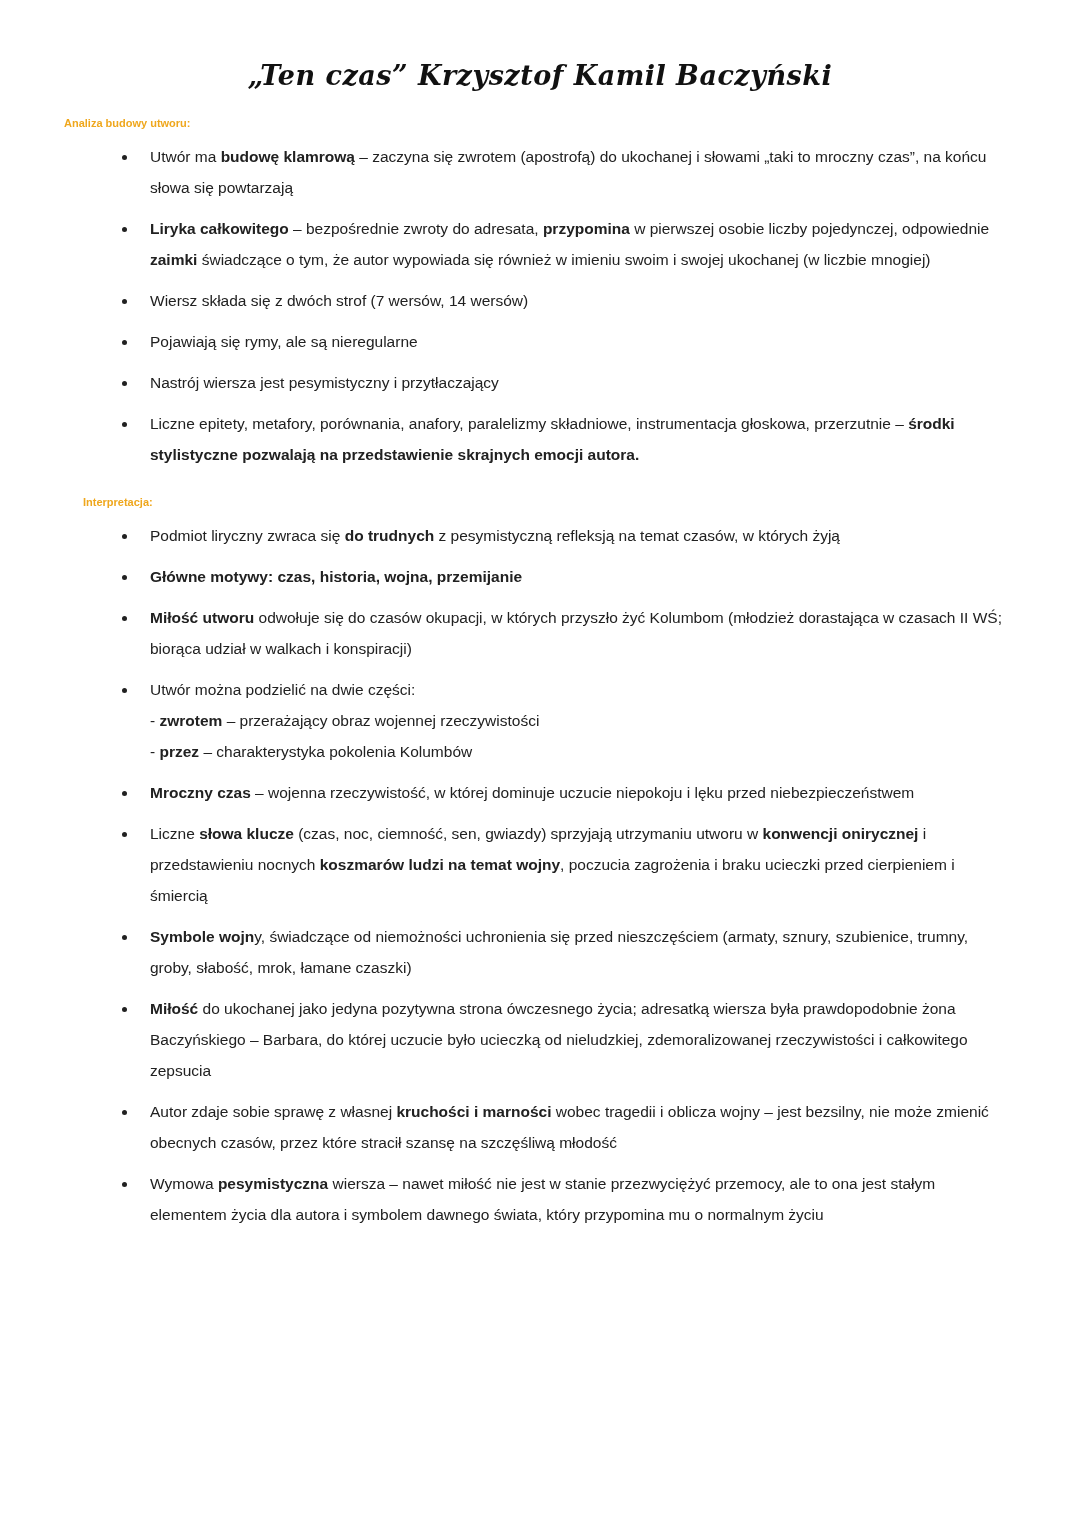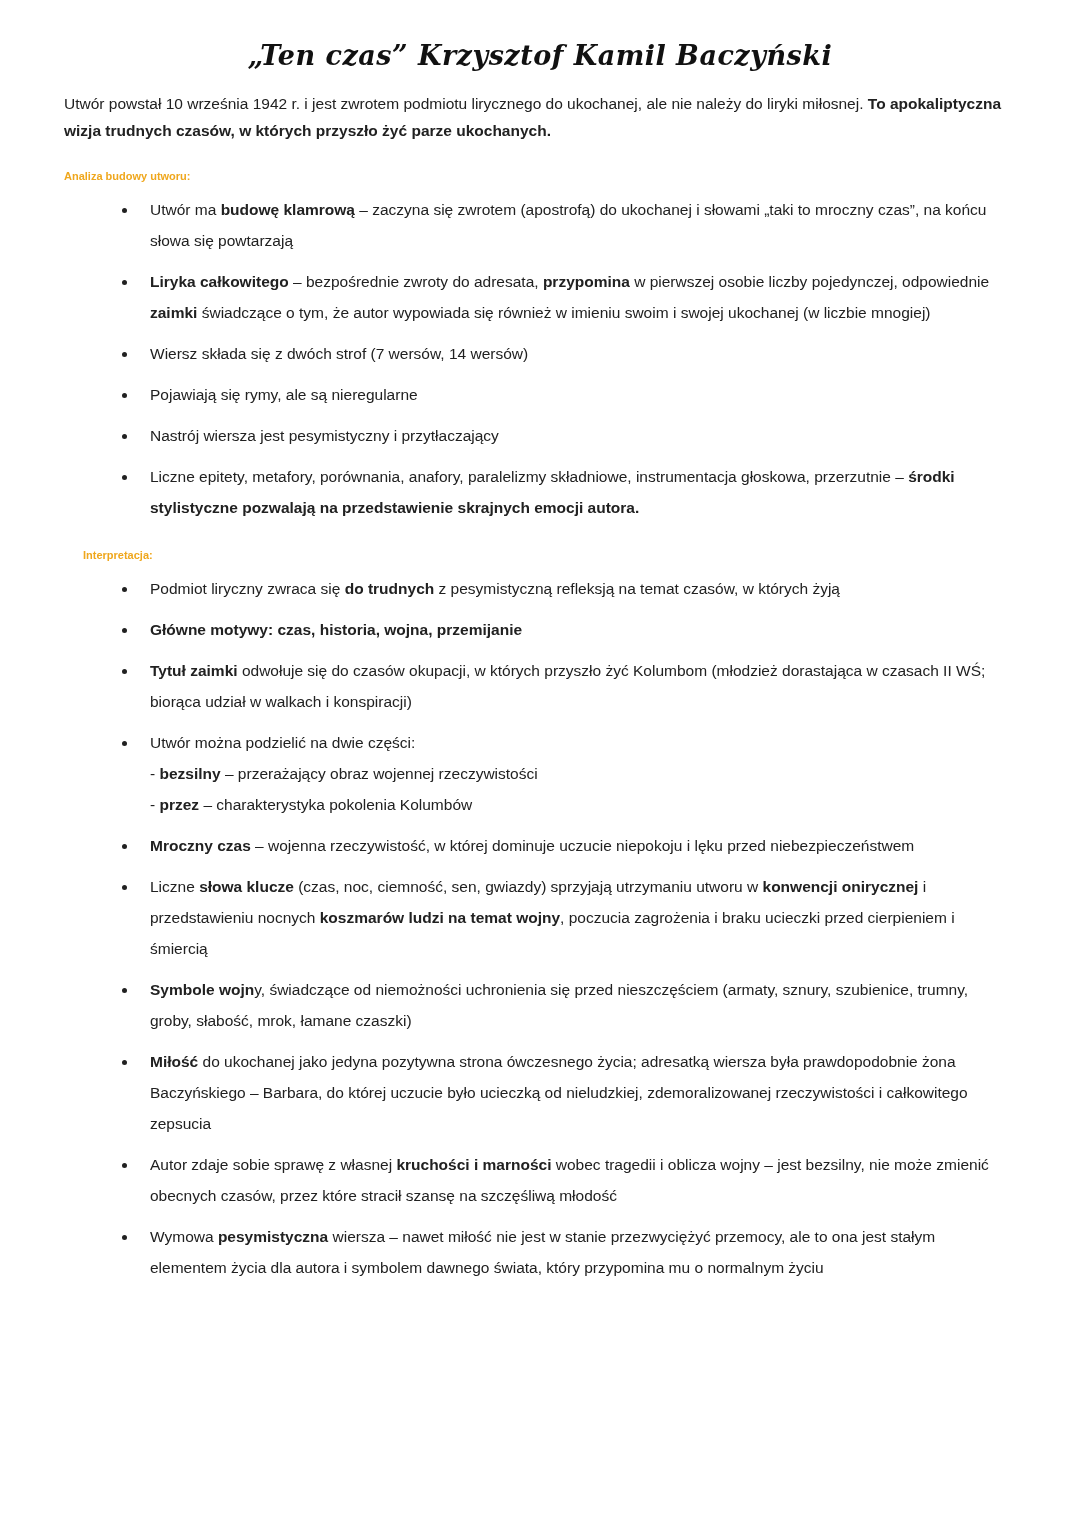--- a/index.html
+++ b/index.html
@@ -1,20 +1,20 @@
 <!DOCTYPE html>
 <html><head>
 <meta charset="utf-8">
 <style>
   html,body{margin:0;padding:0;background:#ffffff;}
   .page{
     width:1080px;
     min-height:1527px;
     box-sizing:border-box;
-    padding:40px 64px 40px 64px;
+    padding:60px 64px 40px 64px;
     background:#ffffff;
     font-family:"Liberation Sans",sans-serif;
     font-size:15.5px;
     color:#212121;
   }
   .doc-title{
     text-align:center;
     font-family:"DejaVu Serif",serif;
     font-style:italic;
     font-weight:700;
@@ -44,38 +44,37 @@
     white-space:pre-wrap;
     padding-left:12px;
   }
   b{font-weight:700;}
 </style>
 </head>
 <body>
 
 <div class="page">
   <h1 class="doc-title">„Ten czas” Krzysztof Kamil Baczyński</h1>
-  <p class="intro">Utwór powstał 10 września 1942 r. i jest zwrotem podmiotu lirycznego do ukochanej, ale nie należy do liryki miłosnej. <b>To apokaliptyczna wizja trudnych czasów, w których przyszło żyć parze ukochanych.</b></p>
   <div id="sections">
       <h2 class="section-heading" style="color: rgb(239, 167, 29);">Analiza budowy utworu:</h2>
       <ul class="bullets">
         <li>Utwór ma <b>budowę klamrową</b> – zaczyna się zwrotem (apostrofą) do ukochanej i słowami „taki to mroczny czas”, na końcu słowa się powtarzają</li>
         <li><b>Liryka całkowitego</b> – bezpośrednie zwroty do adresata, <b>przypomina</b> w pierwszej osobie liczby pojedynczej, odpowiednie <b>zaimki</b> świadczące o tym, że autor wypowiada się również w imieniu swoim i swojej ukochanej (w liczbie mnogiej)</li>
         <li>Wiersz składa się z dwóch strof (7 wersów, 14 wersów)</li>
         <li>Pojawiają się rymy, ale są nieregularne</li>
         <li>Nastrój wiersza jest pesymistyczny i przytłaczający</li>
         <li>Liczne epitety, metafory, porównania, anafory, paralelizmy składniowe, instrumentacja głoskowa, przerzutnie – <b>środki stylistyczne pozwalają na przedstawienie skrajnych emocji autora.</b></li>
       </ul>
       <h2 class="section-heading" style="color: rgb(239, 167, 29); margin-left: 19px;">Interpretacja:</h2>
       <ul class="bullets">
         <li>Podmiot liryczny zwraca się <b>do trudnych</b> z pesymistyczną refleksją na temat czasów, w których żyją</li>
         <li><b>Główne motywy: czas, historia, wojna, przemijanie</b></li>
-        <li><b>Tytuł zaimki</b> odwołuje się do czasów okupacji, w których przyszło żyć Kolumbom (młodzież dorastająca w czasach II WŚ; biorąca udział w walkach i konspiracji)</li>
+        <li><b>Miłość utworu</b> odwołuje się do czasów okupacji, w których przyszło żyć Kolumbom (młodzież dorastająca w czasach II WŚ; biorąca udział w walkach i konspiracji)</li>
         <li>Utwór można podzielić na dwie części:
-- <b>bezsilny</b> – przerażający obraz wojennej rzeczywistości
+- <b>zwrotem</b> – przerażający obraz wojennej rzeczywistości
 - <b>przez</b> – charakterystyka pokolenia Kolumbów</li>
         <li><b>Mroczny czas</b> – wojenna rzeczywistość, w której dominuje uczucie niepokoju i lęku przed niebezpieczeństwem</li>
         <li>Liczne <b>słowa klucze</b> (czas, noc, ciemność, sen, gwiazdy) sprzyjają utrzymaniu utworu w <b>konwencji onirycznej</b> i przedstawieniu nocnych <b>koszmarów ludzi na temat wojny</b>, poczucia zagrożenia i braku ucieczki przed cierpieniem i śmiercią</li>
         <li><b>Symbole wojn</b>y, świadczące od niemożności uchronienia się przed nieszczęściem (armaty, sznury, szubienice, trumny, groby, słabość, mrok, łamane czaszki)</li>
         <li><b>Miłość</b> do ukochanej jako jedyna pozytywna strona ówczesnego życia; adresatką wiersza była prawdopodobnie żona Baczyńskiego – Barbara, do której uczucie było ucieczką od nieludzkiej, zdemoralizowanej rzeczywistości i całkowitego zepsucia</li>
         <li>Autor zdaje sobie sprawę z własnej <b>kruchości i marności</b> wobec tragedii i oblicza wojny – jest bezsilny, nie może zmienić obecnych czasów, przez które stracił szansę na szczęśliwą młodość</li>
         <li>Wymowa <b>pesymistyczna</b> wiersza – nawet miłość nie jest w stanie przezwyciężyć przemocy, ale to ona jest stałym elementem życia dla autora i symbolem dawnego świata, który przypomina mu o normalnym życiu</li>
       </ul>
     </div>
 </div>

